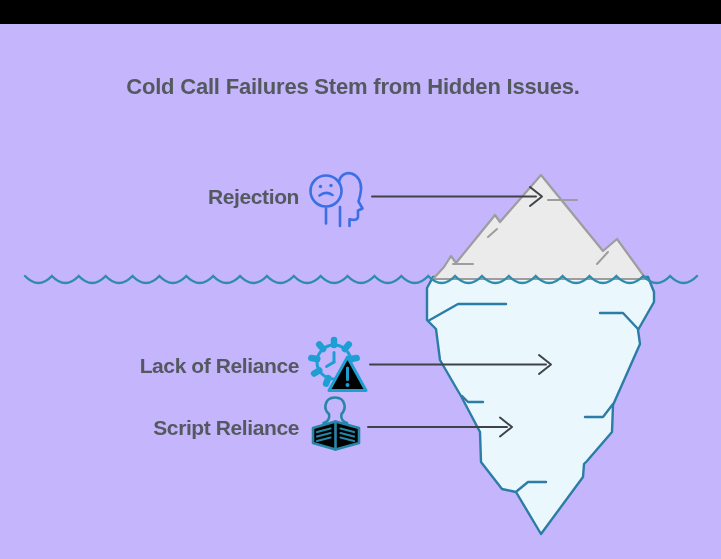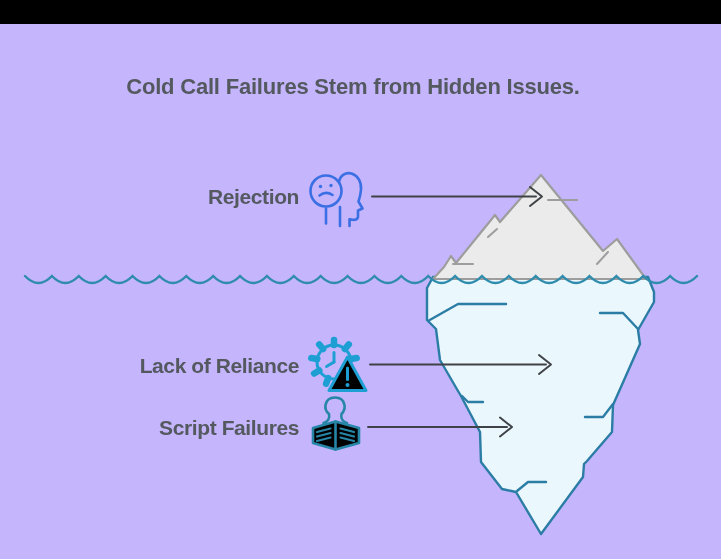--- a/index.html
+++ b/index.html
@@ -130,15 +130,15 @@
         <path d="M 317,417 L 330.5,413.5"></path>
         <path d="M 354,408 L 340.5,404.5"></path>
         <path d="M 354,412.5 L 340.5,409"></path>
         <path d="M 354,417 L 340.5,413.5"></path>
       </g>
     </g>
   </svg>
 
   <div class="label label-rejection">Rejection</div>
   <div class="label label-structure">Lack of Reliance</div>
-  <div class="label label-script">Script Failures</div>
+  <div class="label label-script">Script Reliance</div>
 
 </div>
 
 </body></html>

